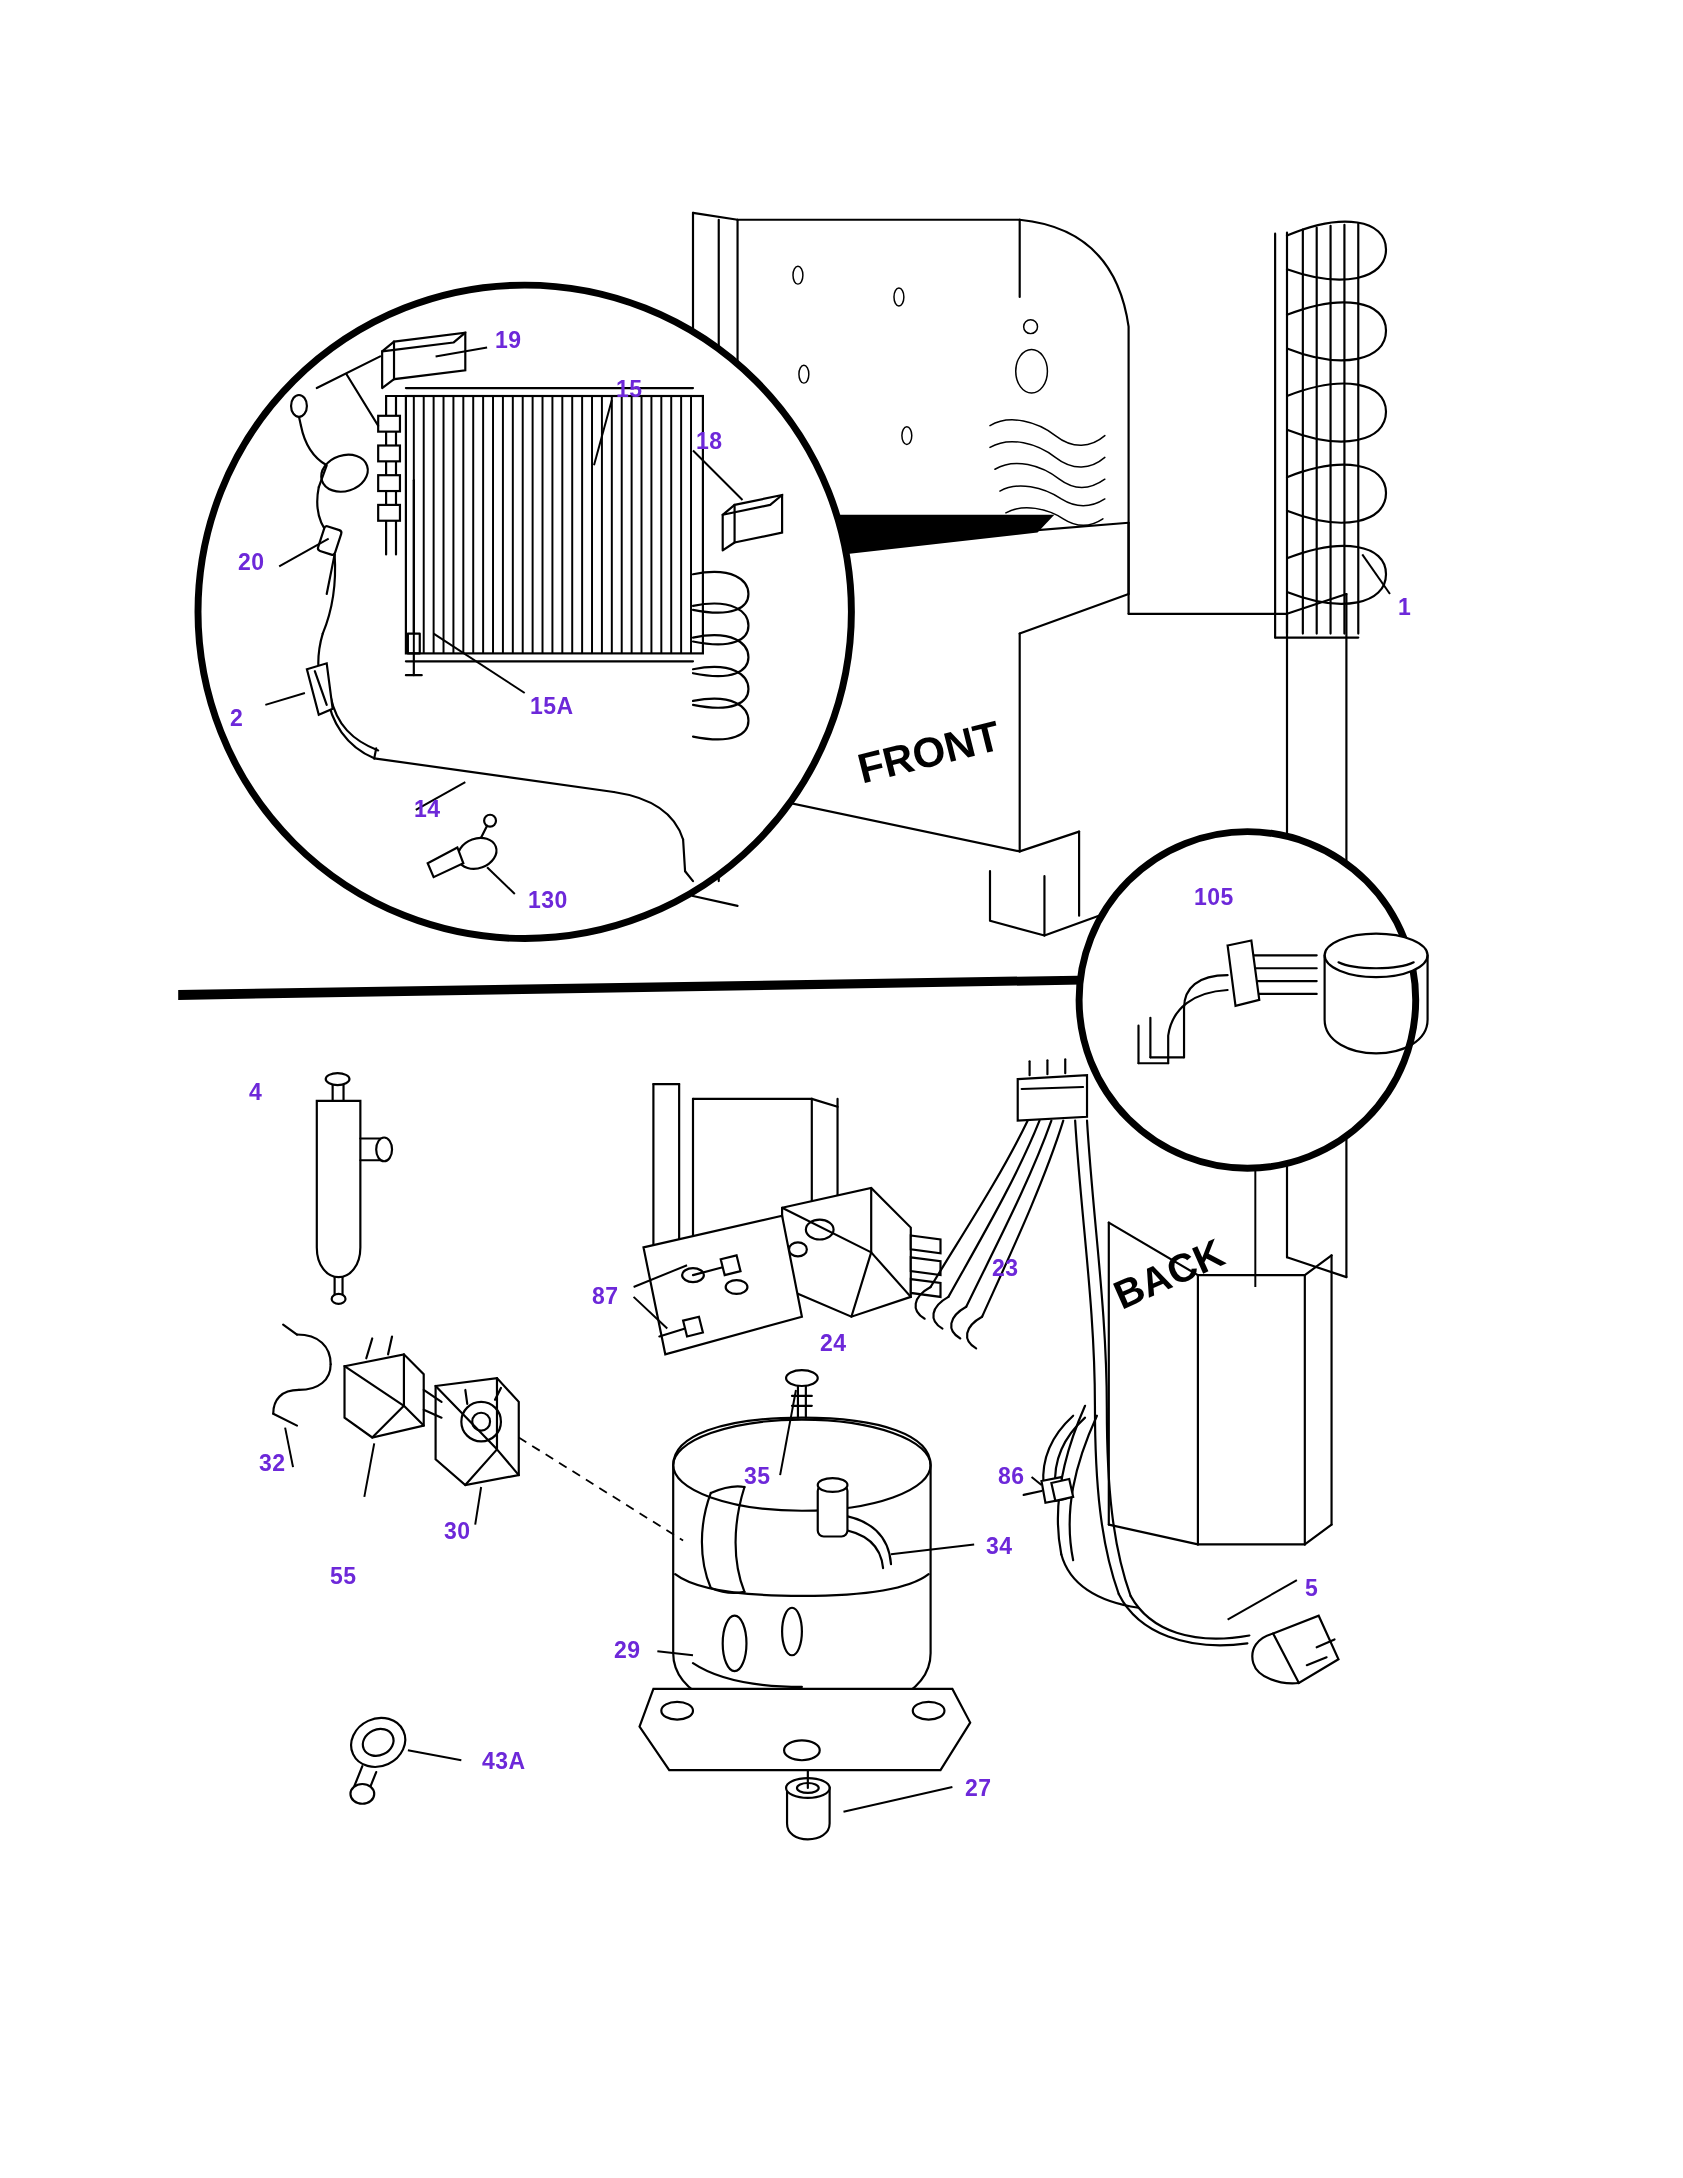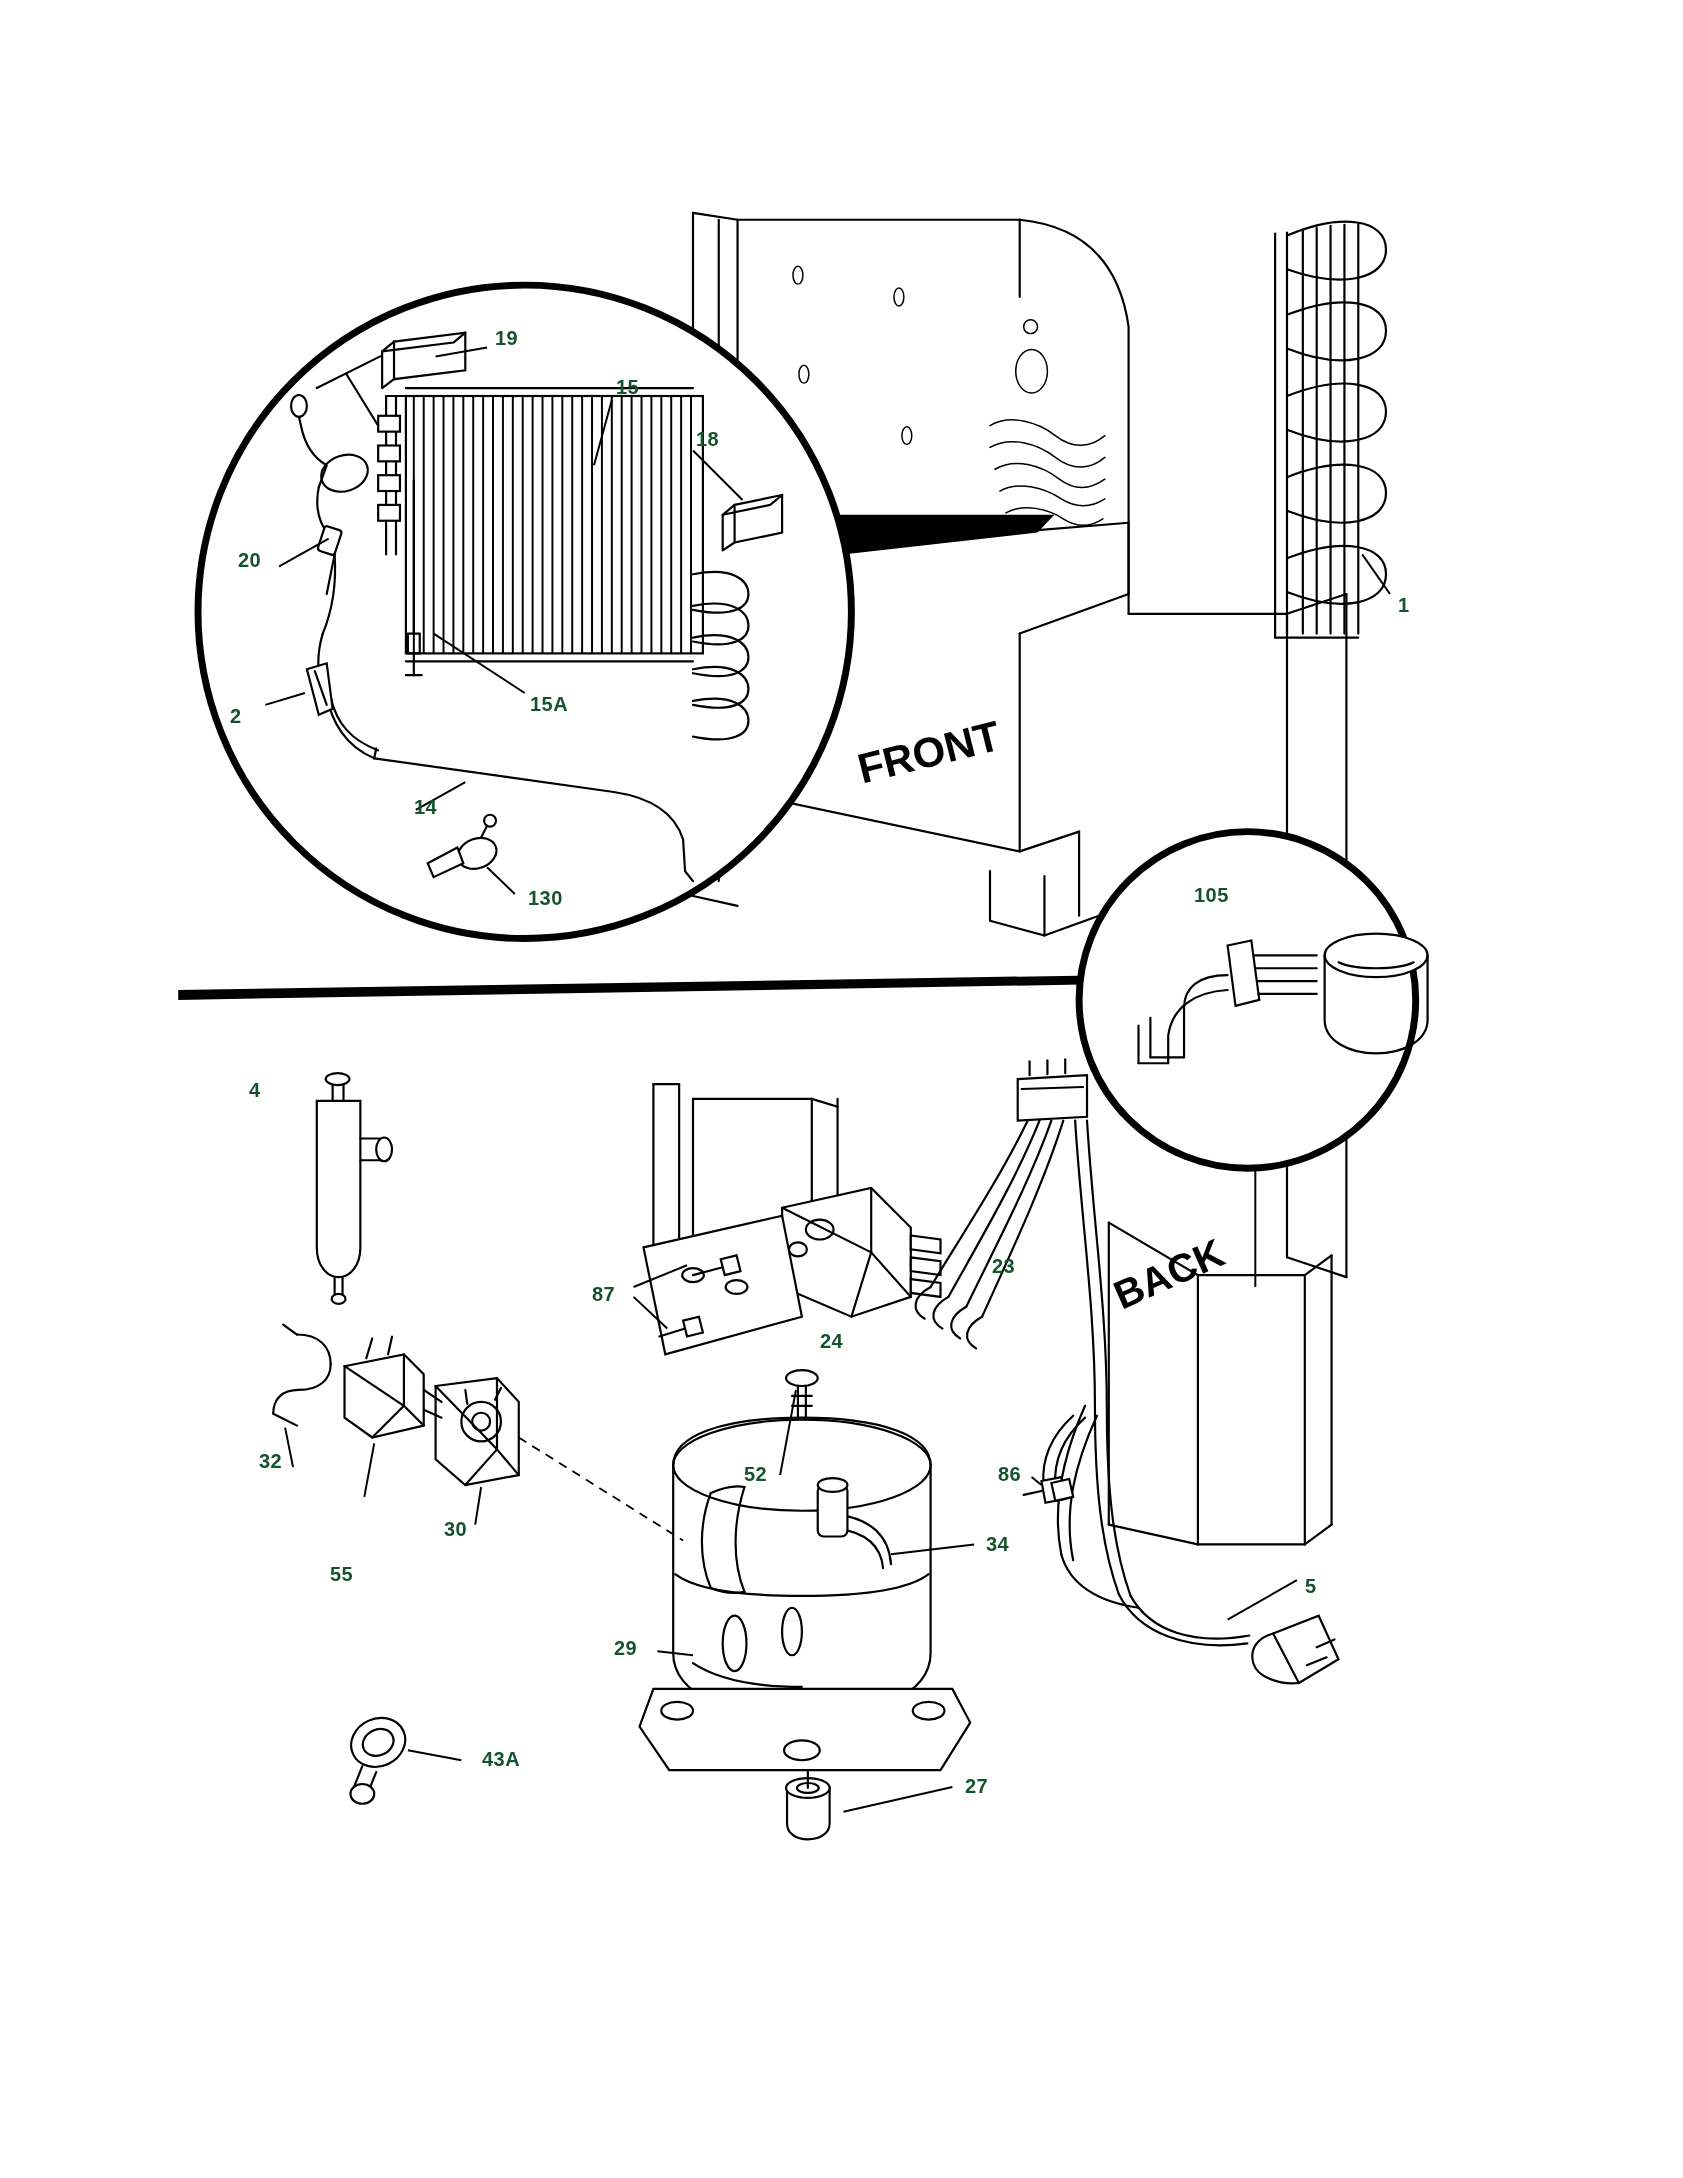--- a/index.html
+++ b/index.html
@@ -20,23 +20,23 @@
   svg.diagram {
     position: absolute;
     left: 0;
     top: 0;
     width: 1683px;
     height: 2178px;
   }
   .callout {
     position: absolute;
     font-family: "Liberation Sans", sans-serif;
-    font-size: 20px;
+    font-size: 23px;
     font-weight: 700;
-    color: #14532d;
+    color: #6d28d9;
     white-space: nowrap;
     letter-spacing: 0.5px;
   }
   .rotlabel {
     position: absolute;
     font-family: "Liberation Sans", sans-serif;
     font-weight: 700;
     color: #000000;
     white-space: nowrap;
   }
@@ -497,21 +497,21 @@
   <div class="callout" style="left:696px; top:428px;">18</div>
   <div class="callout" style="left:495px; top:327px;">19</div>
   <div class="callout" style="left:238px; top:549px;">20</div>
   <div class="callout" style="left:992px; top:1255px;">23</div>
   <div class="callout" style="left:820px; top:1330px;">24</div>
   <div class="callout" style="left:965px; top:1775px;">27</div>
   <div class="callout" style="left:614px; top:1637px;">29</div>
   <div class="callout" style="left:444px; top:1518px;">30</div>
   <div class="callout" style="left:259px; top:1450px;">32</div>
   <div class="callout" style="left:986px; top:1533px;">34</div>
-  <div class="callout" style="left:744px; top:1463px;">52</div>
+  <div class="callout" style="left:744px; top:1463px;">35</div>
   <div class="callout" style="left:482px; top:1748px;">43A</div>
   <div class="callout" style="left:330px; top:1563px;text-align:center;">55</div>
   <div class="callout" style="left:998px; top:1463px;">86</div>
   <div class="callout" style="left:592px; top:1275px;margin-top:8px;">87</div>
   <div class="callout" style="left:1194px; top:884px;">105</div>
   <div class="callout" style="left:528px; top:887px;">130</div>
 
   <div class="rotlabel" style="left:853px; top:747px; font-size:42px; transform:rotate(-14deg); transform-origin:left top;">FRONT</div>
   <div class="rotlabel" style="left:1107px; top:1277px; font-size:40px; transform:rotate(-24deg); transform-origin:left top;">BACK</div>
 

